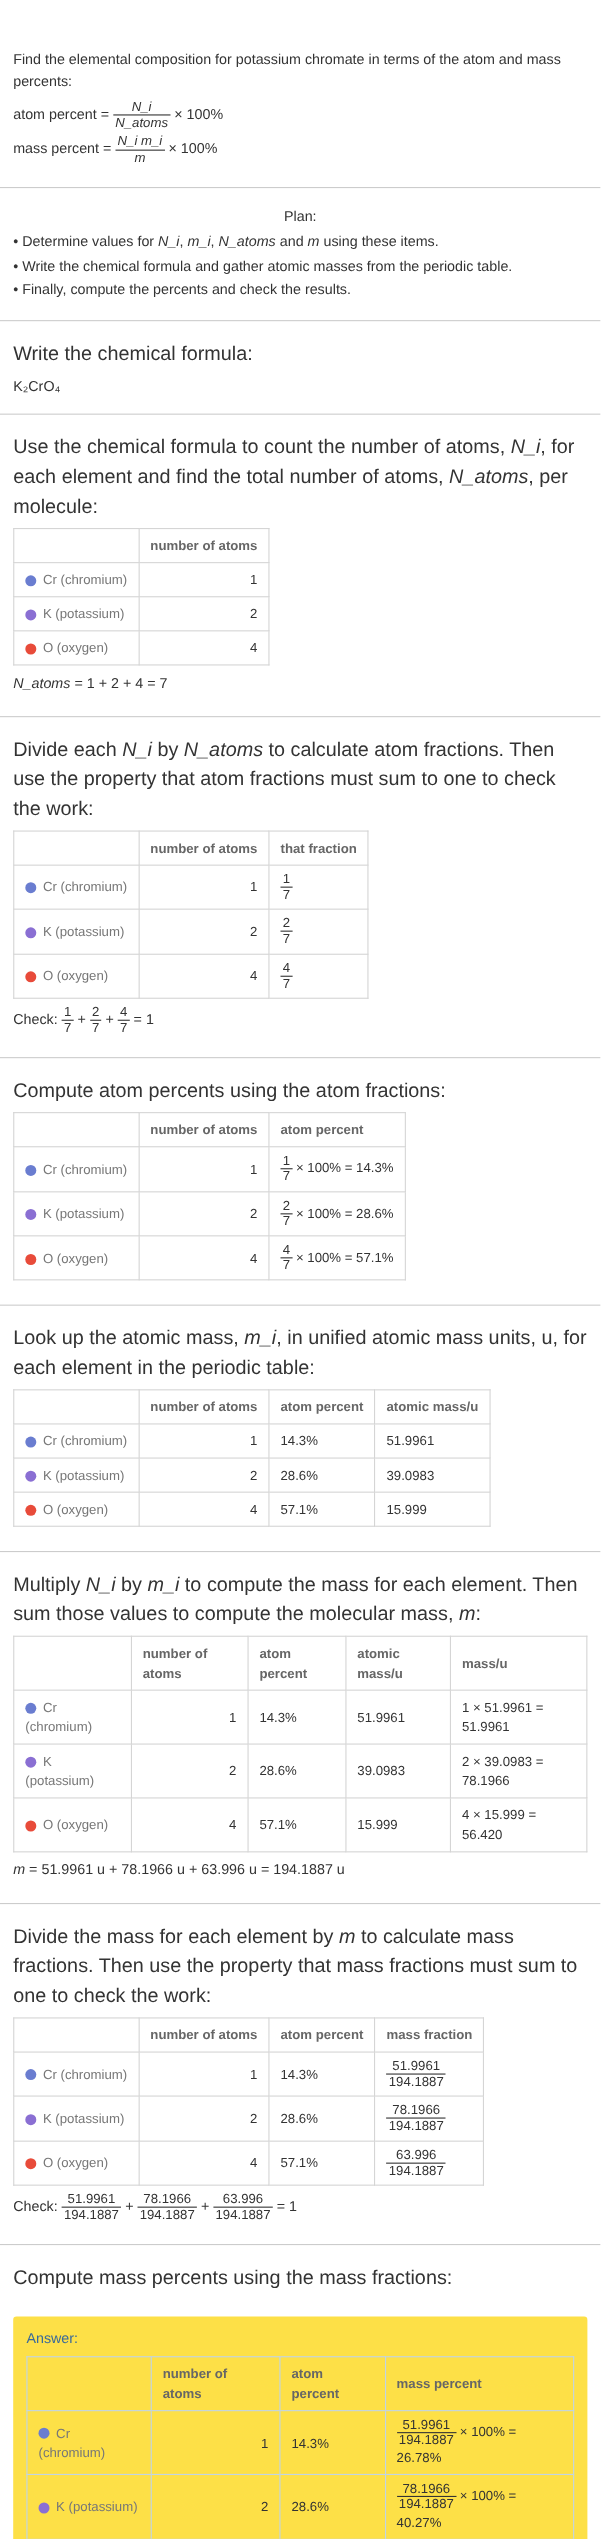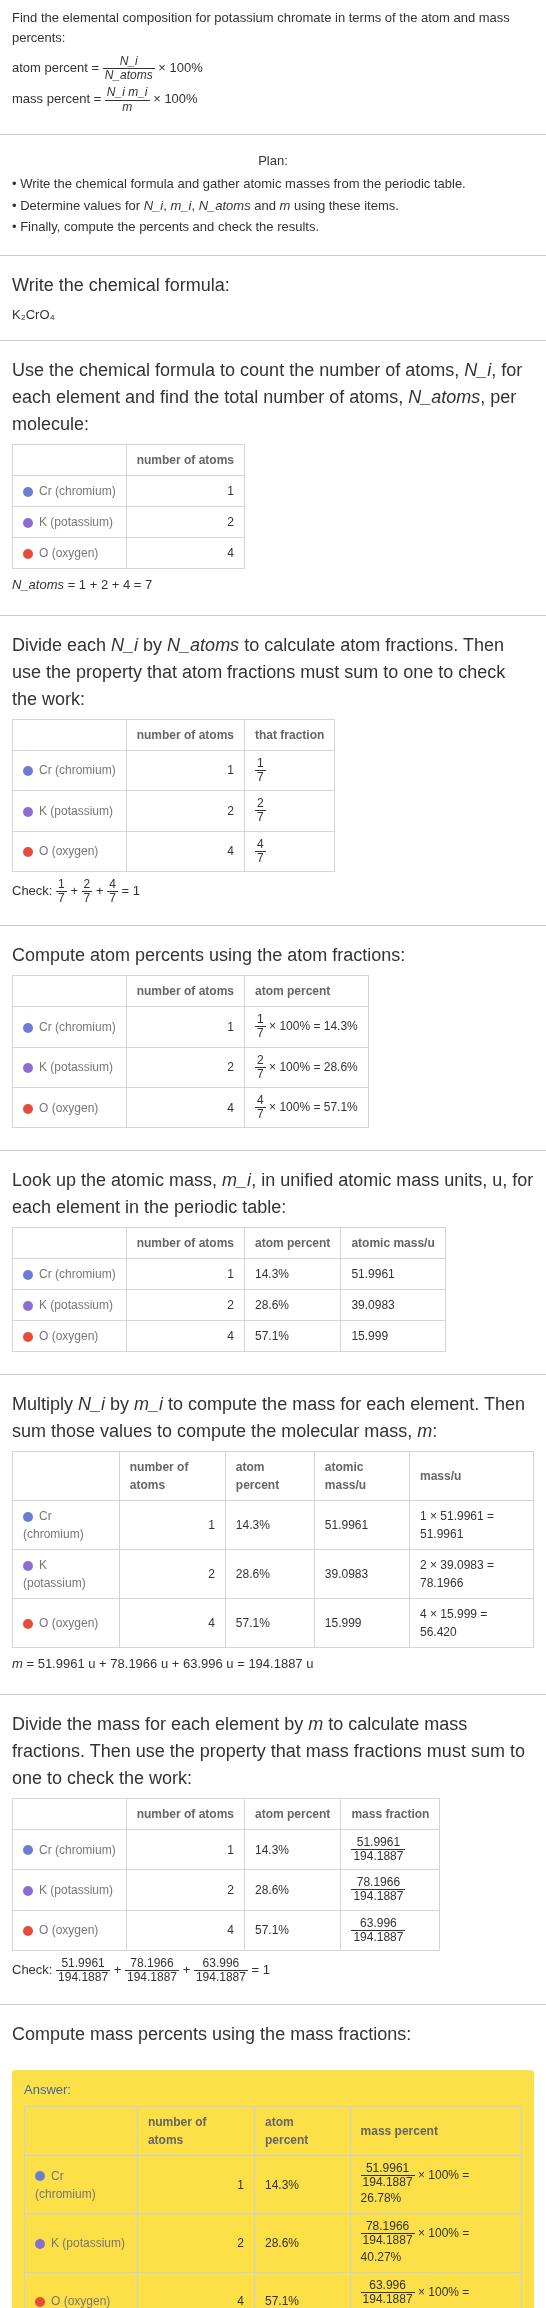--- a/index.html
+++ b/index.html
@@ -9,21 +9,21 @@
   color: #333;
   width: 546px;
   font-size: 13px;
   line-height: 1.5;
 }
 .section { padding: 8px 12px; }
 .hr { border: none; border-top: 1px solid #ccc; margin: 8px 0; }
 .frac { display: inline-block; text-align: center; vertical-align: middle; font-size: 12px; line-height: 1.1; }
 .frac .num { display: block; border-bottom: 1px solid #333; padding: 0 2px; }
 .frac .den { display: block; padding: 0 2px; }
-.problem-title { font-size: 13px; margin-bottom: 8px; }
+.problem-title { font-size: 13px; margin-bottom: 8px; margin-top: 36px; }
 .eq { margin: 4px 0; }
 .plan-head { margin-bottom: 4px; text-align: center; }
 .plan-item { margin: 2px 0; }
 .hdr { font-size: 18px; margin-bottom: 6px; }
 .tbl { border-collapse: collapse; margin: 6px 0; }
 .tbl td, .tbl th { border: 1px solid #d5d5d5; padding: 6px 10px; font-size: 12px; text-align: left; vertical-align: middle; }
 .tbl th { font-weight: bold; color: #666; }
 .tbl .rnum { text-align: right; }
 .dot { display: inline-block; width: 10px; height: 10px; border-radius: 50%; margin-right: 6px; vertical-align: middle; }
 .elname { color: #777; }
@@ -51,24 +51,24 @@
       <span class="num ital">N_i m_i</span>
       <span class="den ital">m</span>
     </span>
     <span> × 100%</span>
   </div>
 </div>
 <hr class="hr">
 
 <div class="section">
   <div class="plan-head">Plan:</div>
-  <div class="plan-item">• Write the chemical formula and gather atomic masses from the periodic table.</div>
   <div class="plan-item">
     <span>• Determine values for </span><span class="ital">N_i</span><span>, </span><span class="ital">m_i</span><span>, </span><span class="ital">N_atoms</span><span> and </span><span class="ital">m</span><span> using these items.</span>
   </div>
+  <div class="plan-item">• Write the chemical formula and gather atomic masses from the periodic table.</div>
   <div class="plan-item">• Finally, compute the percents and check the results.</div>
 </div>
 <hr class="hr">
 
 <div class="section">
   <div class="hdr">Write the chemical formula:</div>
   <div>K₂CrO₄</div>
 </div>
 <hr class="hr">
 

